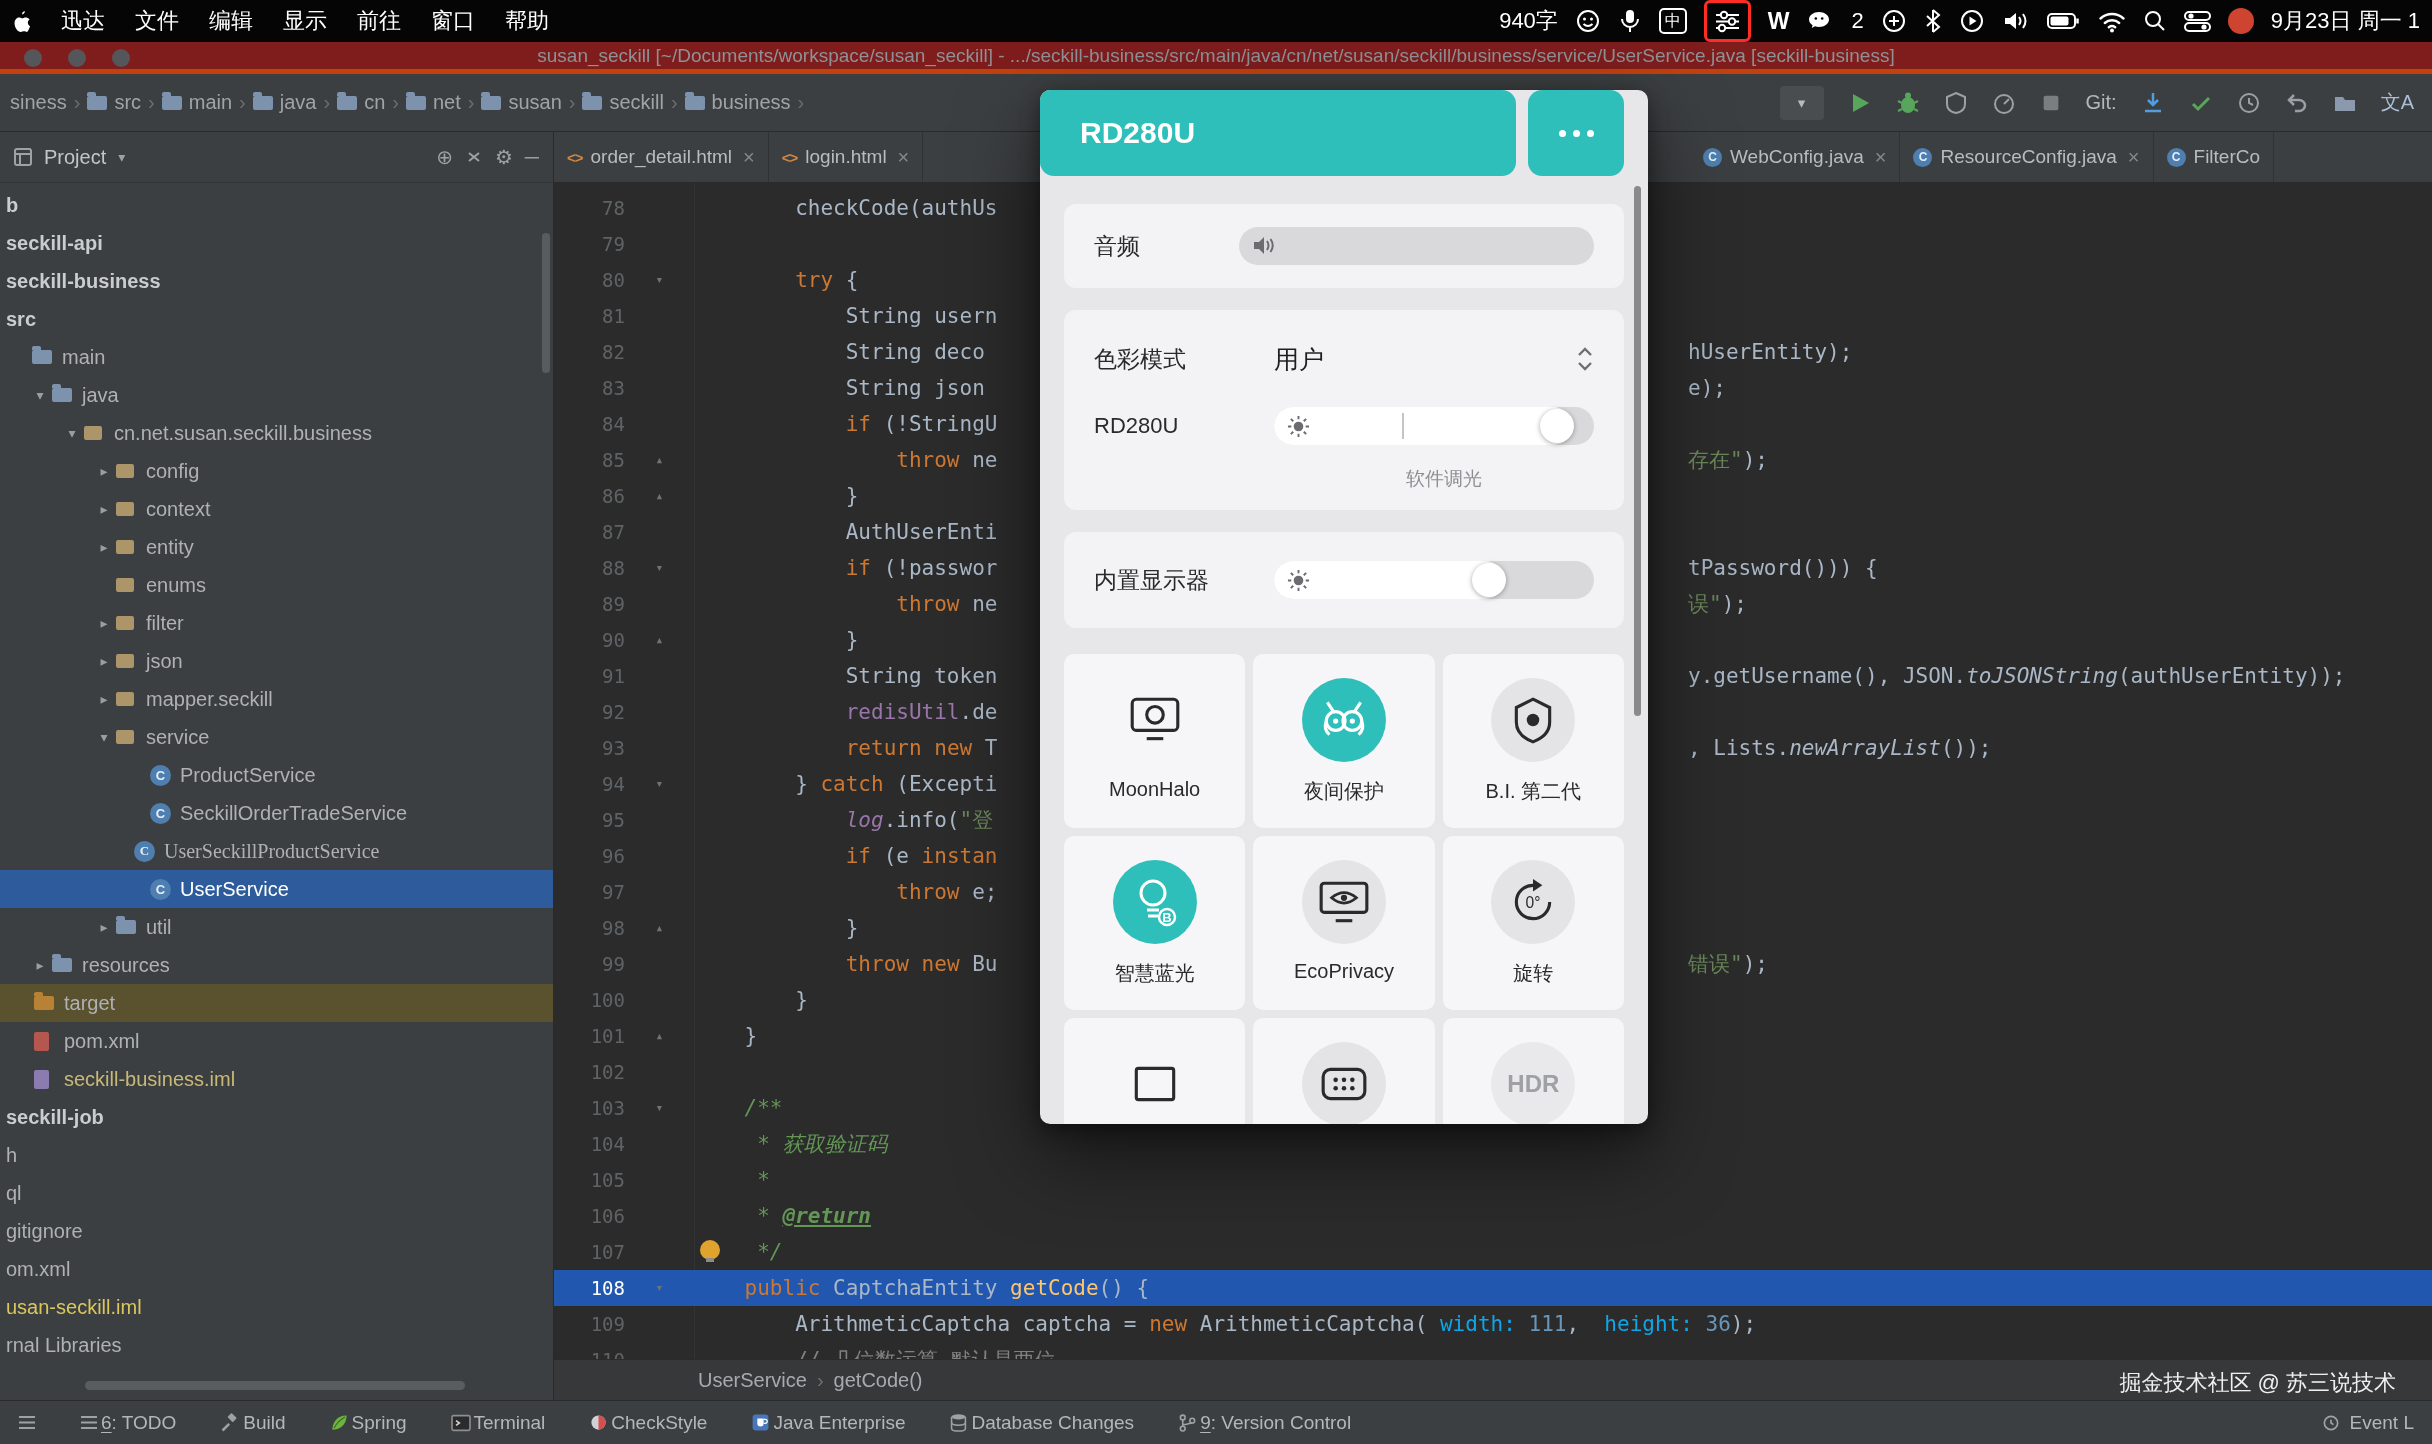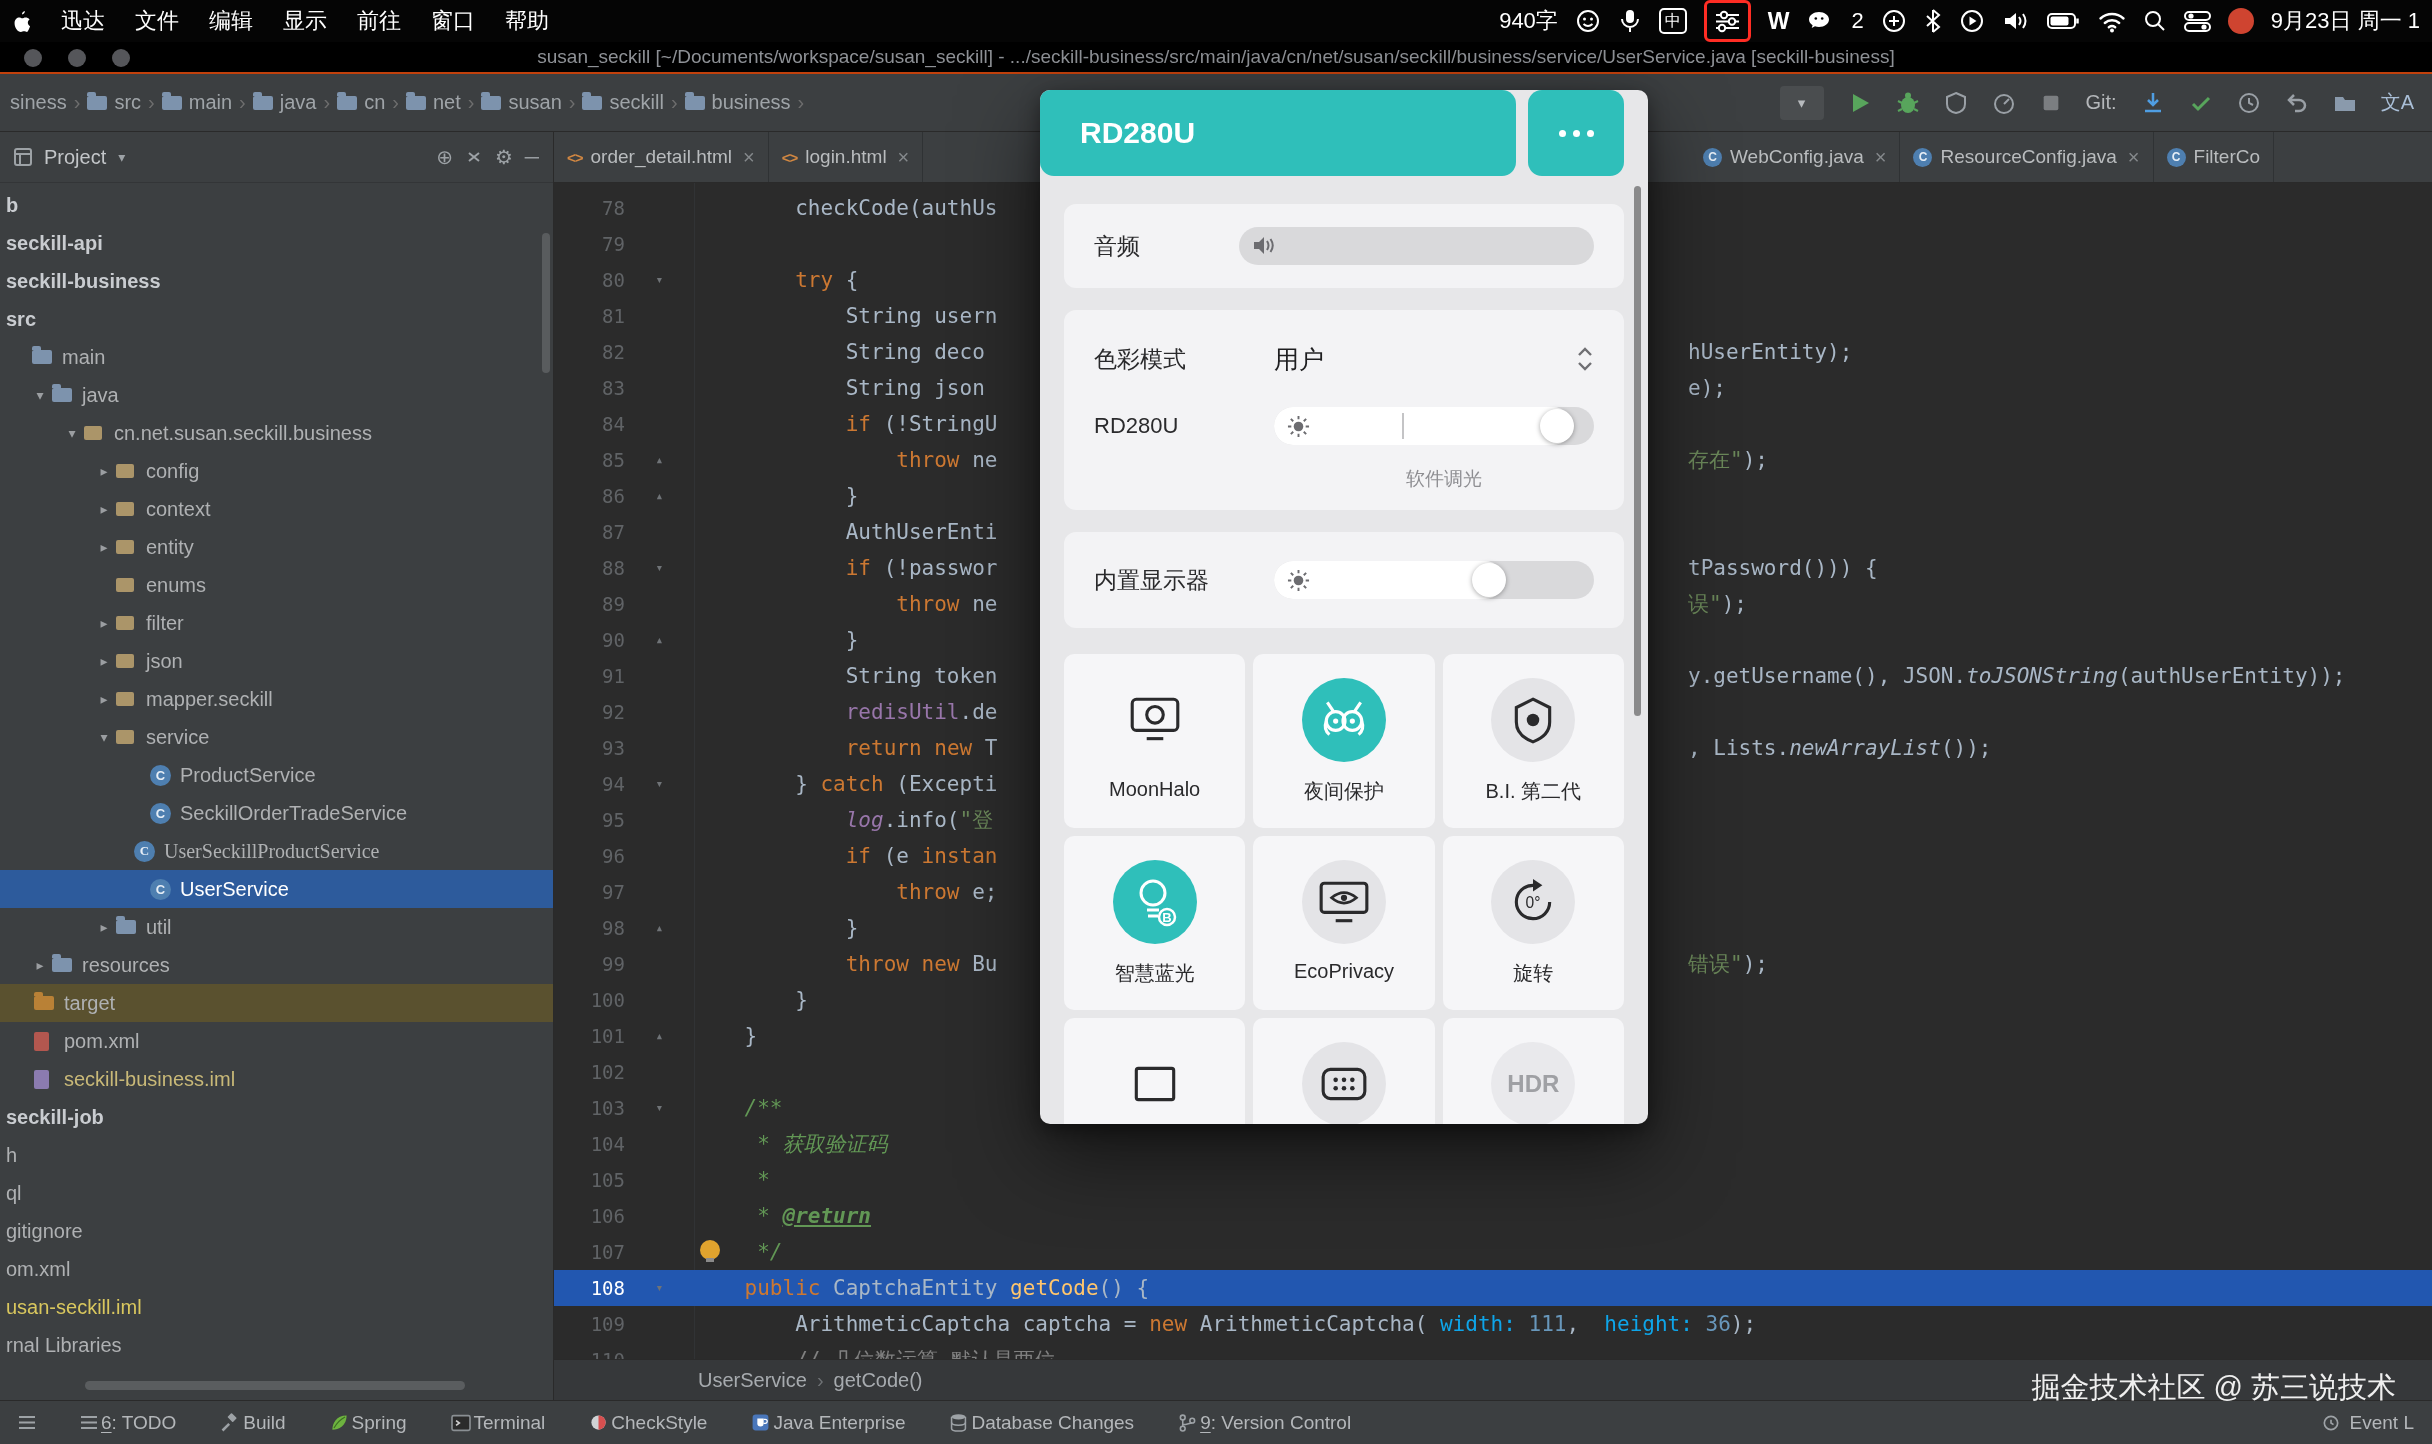--- a/index.html
+++ b/index.html
@@ -10,21 +10,21 @@
 #menubar{position:absolute;top:0;left:0;right:0;height:42px;background:#050505;display:flex;align-items:center;color:#fff;font-size:22px;padding:0 12px;z-index:70}
 #menubar .mleft{display:flex;align-items:center;gap:30px;white-space:nowrap}
 #menubar .appname{font-weight:normal}
 .mb-item{cursor:default}
 #menubar .mright{margin-left:auto;display:flex;align-items:center;gap:17px;white-space:nowrap}
 .mb-ico{display:inline-flex;align-items:center;justify-content:center;height:30px}
 .annot{border:3px solid #ff2d24;border-radius:6px;padding:3px 7px;display:inline-flex;align-items:center}
 .im-badge{border:2px solid #fff;border-radius:5px;font-size:16px;line-height:22px;padding:0 4px;height:26px}
 .avatar-dot{width:26px;height:26px;border-radius:50%;background:#cf4430;display:inline-block}
 
-#titlebar{position:absolute;top:42px;left:0;right:0;height:32px;background:#000000;border-bottom:2px solid #c2410c;display:flex;align-items:center;justify-content:center;font-size:19px;color:#8e9196;z-index:5}
+#titlebar{position:absolute;top:42px;left:0;right:0;height:32px;background:#7f1d1d;border-bottom:5px solid #c2410c;display:flex;align-items:center;justify-content:center;font-size:19px;color:#8e9196;z-index:5}
 .traffic{position:absolute;left:24px;top:7px;display:flex;gap:26px}
 .traffic span{width:18px;height:18px;border-radius:50%;background:#55565a}
 
 #toolbar{position:absolute;top:74px;left:0;right:0;height:58px;background:#3c3f41;border-bottom:1px solid #2a2a2a;display:flex;align-items:center;font-size:20px;color:#9fa4a8;padding:0 10px;z-index:5}
 .crumbs{display:flex;align-items:center;gap:4px;overflow:hidden}
 .crumb{display:flex;align-items:center;gap:7px}
 .crumb-sep{color:#6e6e6e;padding:0 3px}
 .fico{width:20px;height:14px;background:#7d93ad;border-radius:2px;position:relative;display:inline-block}
 .fico::before{content:"";position:absolute;top:-4px;left:0;width:9px;height:4px;background:#7d93ad;border-radius:2px 2px 0 0}
 .fico.excl{background:#b98136}.fico.excl::before{background:#b98136}
@@ -78,21 +78,21 @@
 .td{color:#629755;font-style:italic}.tdt{color:#629755;font-style:italic;font-weight:bold;text-decoration:underline}
 .tm{color:#ffc66d}.th{color:#0ea5e9}.ti{color:#a9b7c6;font-style:italic}
 .bulb{position:absolute;left:146px;top:1057px;width:20px;height:20px;border-radius:50%;background:#e0a32e}
 .bulb::after{content:"";position:absolute;left:6px;top:18px;width:8px;height:4px;background:#8a8a8a}
 #navbar{position:absolute;left:0;right:0;bottom:0;height:41px;background:#36383a;border-top:1px solid #2a2a2a;display:flex;align-items:center;gap:10px;padding-left:144px;font-size:20px;color:#a7abaf}
 .nav-sep{color:#6e7174}
 
 #statusbar{position:absolute;left:0;right:0;bottom:0;height:44px;background:#3c3f41;border-top:1px solid #2a2a2a;display:flex;align-items:center;gap:44px;padding:0 18px;font-size:19px;color:#b4b7ba;z-index:5}
 .sb-item{display:flex;align-items:center;gap:3px;white-space:nowrap}
 .sb-right{margin-left:auto;display:flex;align-items:center;gap:9px}
-#watermark{position:absolute;right:36px;top:1368px;font-size:29px;color:#efefef;z-index:6}
+#watermark{position:absolute;right:36px;top:1368px;font-size:22px;color:#efefef;z-index:6}
 
 #dialog{position:absolute;left:1040px;top:90px;width:608px;height:1034px;background:#e7e7e9;border-radius:10px;box-shadow:0 30px 80px rgba(0,0,0,.55),0 6px 20px rgba(0,0,0,.4);overflow:hidden;z-index:60;color:#222;font-size:22px}
 .d-header{display:flex;gap:12px;height:86px;margin-right:24px}
 .d-title{flex:1;background:#2fbfba;color:#fff;font-weight:bold;font-size:30px;display:flex;align-items:center;padding-left:40px;border-radius:0 14px 14px 0;border-bottom-left-radius:14px}
 .d-menu{width:96px;background:#2fbfba;border-radius:14px;display:flex;align-items:center;justify-content:center;gap:7px}
 .d-menu i{width:7px;height:7px;border-radius:50%;background:#fff}
 .d-body{padding:0 24px}
 .card{background:#f3f3f5;border-radius:12px}
 .card.audio{margin-top:28px;height:84px;display:flex;align-items:center;padding:0 30px}
 .lbl{font-size:23px;color:#2a2a2c}

